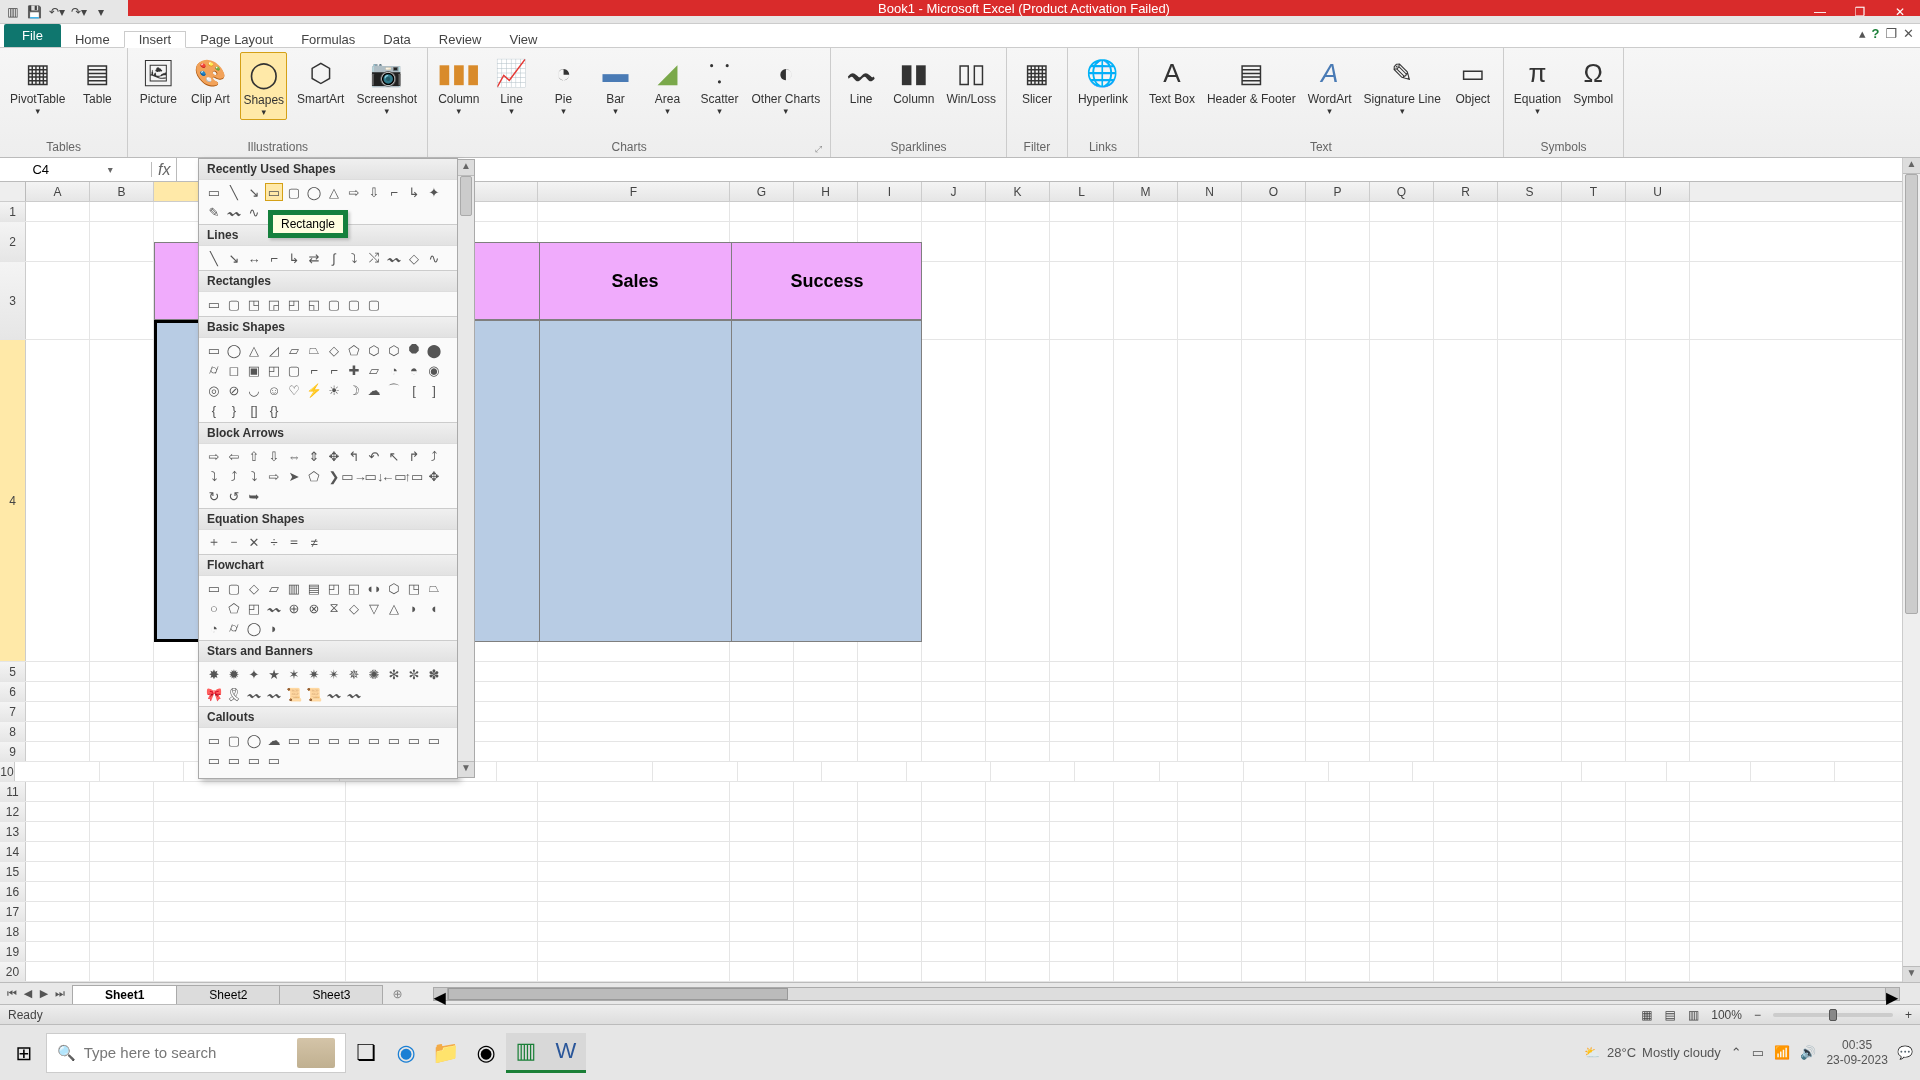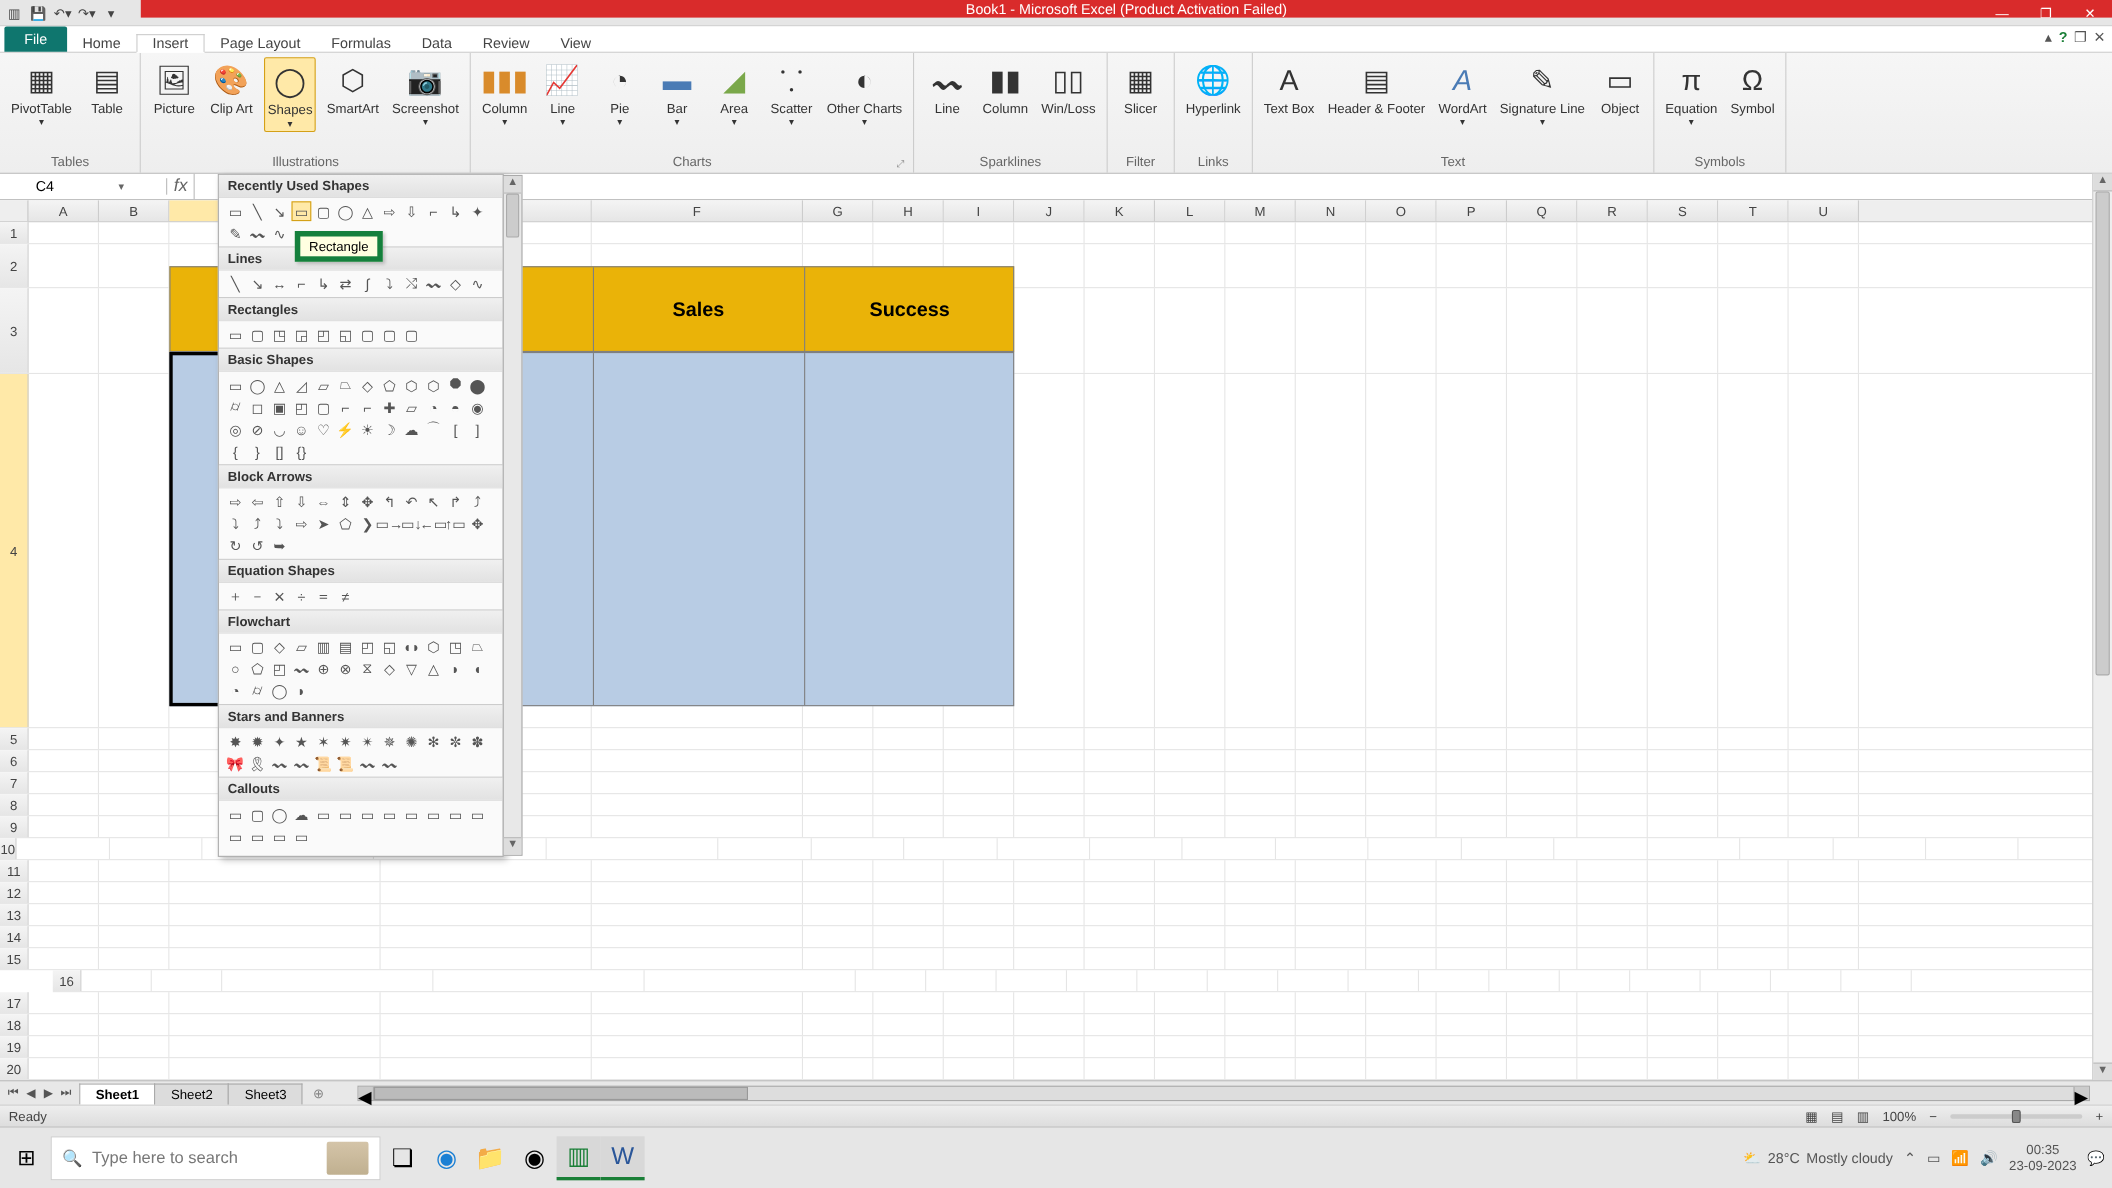--- a/index.html
+++ b/index.html
@@ -40,21 +40,21 @@
 .grid-wrap { position: relative; height: calc(1080px - 24px - 24px - 110px - 24px - 22px - 20px - 56px); overflow: hidden; }
 .colheaders { display: flex; height: 20px; border-bottom: 1px solid #ccc; background: #eee; position: relative; }
 .rowhdr-spacer { width: 26px; border-right: 1px solid #bbb; background: #eee; }
 .colhdr { border-right: 1px solid #ccc; text-align: center; font-size: 12px; color: #444; background: linear-gradient(#f4f4f4,#e6e6e6); display: flex; align-items: center; justify-content: center; }
 .rows { position: absolute; top: 20px; left: 0; right: 0; bottom: 0; }
 .row { display: flex; border-bottom: 1px solid #e5e5e5; position: relative; }
 .rowhdr { width: 26px; border-right: 1px solid #ccc; background: linear-gradient(#f4f4f4,#e6e6e6); text-align: center; font-size: 12px; color: #444; display: flex; align-items: center; justify-content: center; }
 .cell { border-right: 1px solid #e5e5e5; }
 
 
-.bluebox { position: absolute; background: #eab308; border: 1px solid #7f7f7f; display: flex; align-items: center; justify-content: center; font-weight: bold; font-size: 18px; color: #000; }
+.bluebox { position: absolute; background: #f0abfc; border: 1px solid #7f7f7f; display: flex; align-items: center; justify-content: center; font-weight: bold; font-size: 18px; color: #000; }
 .bluebox .vline { position: absolute; top: 0; bottom: 0; width: 1px; background: #7f7f7f; }
 
 
 .sel-col-hdr { background: #ffe9a8 !important; }
 .sel-row-hdr { background: #ffe9a8 !important; }
 
 
 .shapes-dropdown { position: absolute; left: 198px; top: 158px; width: 260px; background: #fafafa; border: 1px solid #aaa; box-shadow: 3px 3px 6px rgba(0,0,0,0.25); z-index: 50; font-size: 12px; padding-bottom: 6px; }
 .sd-section-title { background: linear-gradient(#f0f0f0,#e2e2e2); padding: 3px 8px; font-weight: bold; color: #333; border-top: 1px solid #ccc; border-bottom: 1px solid #ddd; }
 .sd-section-title:first-child { border-top: none; }
@@ -66,21 +66,21 @@
 .sd-scroll .arrow.down { position: absolute; bottom: 0; left: 0; right: 0; border-top: 1px solid #bbb; border-bottom: none; }
 .sd-scroll .thumb { position: absolute; top: 16px; left: 2px; right: 2px; height: 40px; background: #ccc; border: 1px solid #aaa; border-radius: 2px; }
 
 
 .tooltip { position: absolute; left: 268px; top: 210px; background: #ffffe1; border: 5px solid #15803d; padding: 2px 8px; font-size: 12px; z-index: 60; box-shadow: 2px 2px 3px rgba(0,0,0,0.2); }
 
 
 .sheet-tabs { height: 22px; background: #e8e8e8; border-top: 1px solid #bbb; display: flex; align-items: center; position: relative; }
 .sheet-nav { display: flex; padding: 0 4px; }
 .sheet-nav span { width: 16px; text-align: center; font-size: 11px; color: #555; cursor: pointer; }
-.sheet-tab { padding: 2px 14px; font-size: 12px; background: #fff; border: 1px solid #aaa; border-bottom: none; margin-right: -1px; cursor: pointer; position: relative; top: 1px; }
+.sheet-tab { padding: 2px 32px; font-size: 12px; background: #fff; border: 1px solid #aaa; border-bottom: none; margin-right: -1px; cursor: pointer; position: relative; top: 1px; }
 .sheet-tab.active { background: #fff; font-weight: bold; }
 .sheet-tab.inactive { background: #dcdcdc; }
 .new-sheet { padding: 2px 10px; font-size: 12px; color: #888; cursor: pointer; }
 .hscroll { flex: 1; margin-left: 20px; margin-right: 20px; height: 14px; background: #ddd; border: 1px solid #aaa; position: relative; }
 .hscroll .btn { width: 14px; height: 100%; background: #ccc; border-left: 1px solid #aaa; position: absolute; top: 0; }
 .hscroll .btn.left { left: 0; border-right: 1px solid #aaa; border-left: none; }
 .hscroll .btn.right { right: 0; }
 .hscroll .thumb { position: absolute; left: 14px; top: 0; bottom: 0; width: 340px; background: #bbb; border: 1px solid #999; }
 
 
@@ -682,21 +682,21 @@
         <div class="cell wDef"></div>
         <div class="cell wDef"></div>
         <div class="cell wDef"></div>
         <div class="cell wDef"></div>
         <div class="cell wDef"></div>
         <div class="cell wDef"></div>
         <div class="cell wDef"></div>
         <div class="cell wDef"></div>
         <div class="cell wDef"></div>
       </div>
-      <div class="row" style="height: 20px; margin-left: 48px;">
+      <div class="row" style="height: 20px;">
         <div class="rowhdr">16</div>
         <div class="cell wA"></div>
         <div class="cell wB"></div>
         <div class="cell wC"></div>
         <div class="cell wE"></div>
         <div class="cell wF"></div>
         <div class="cell wDef"></div>
         <div class="cell wDef"></div>
         <div class="cell wDef"></div>
         <div class="cell wDef"></div>

